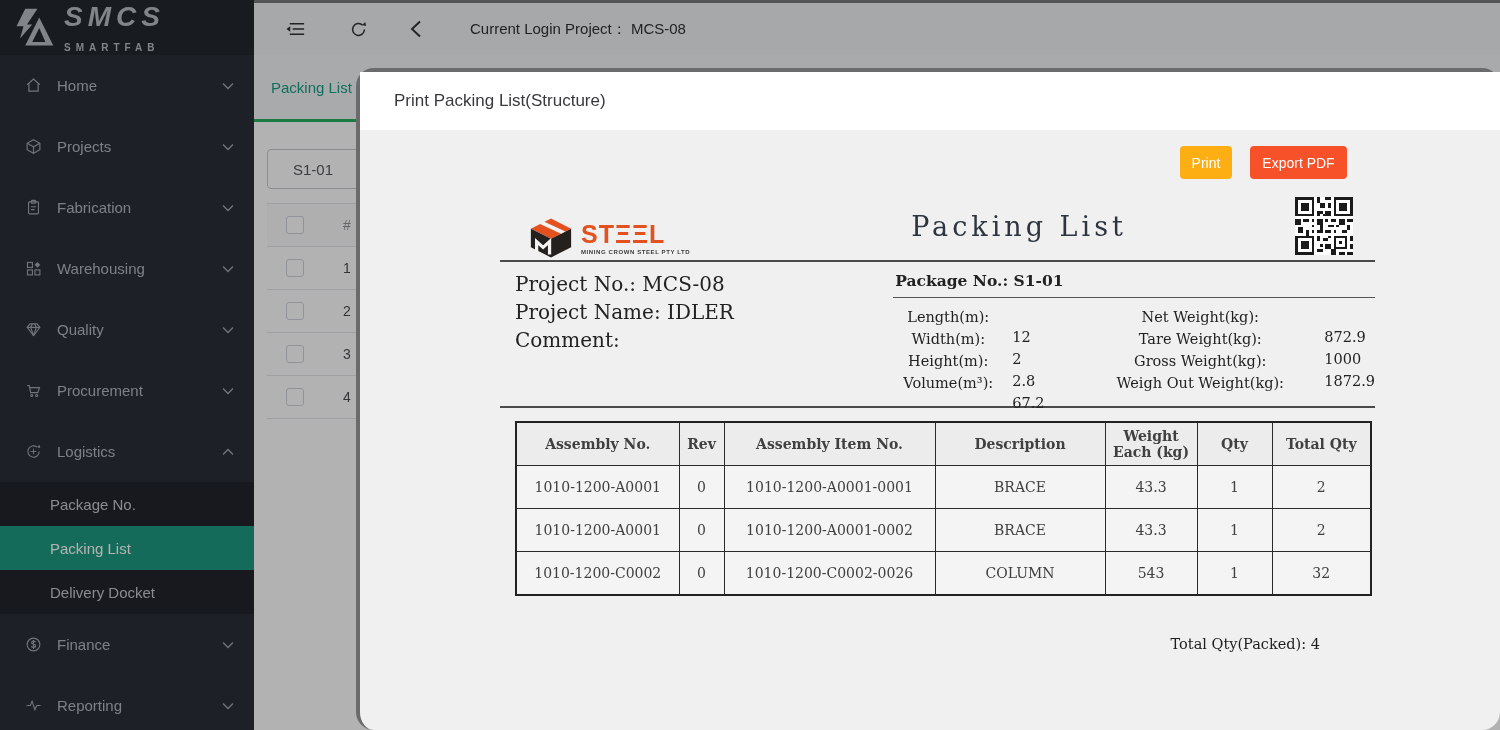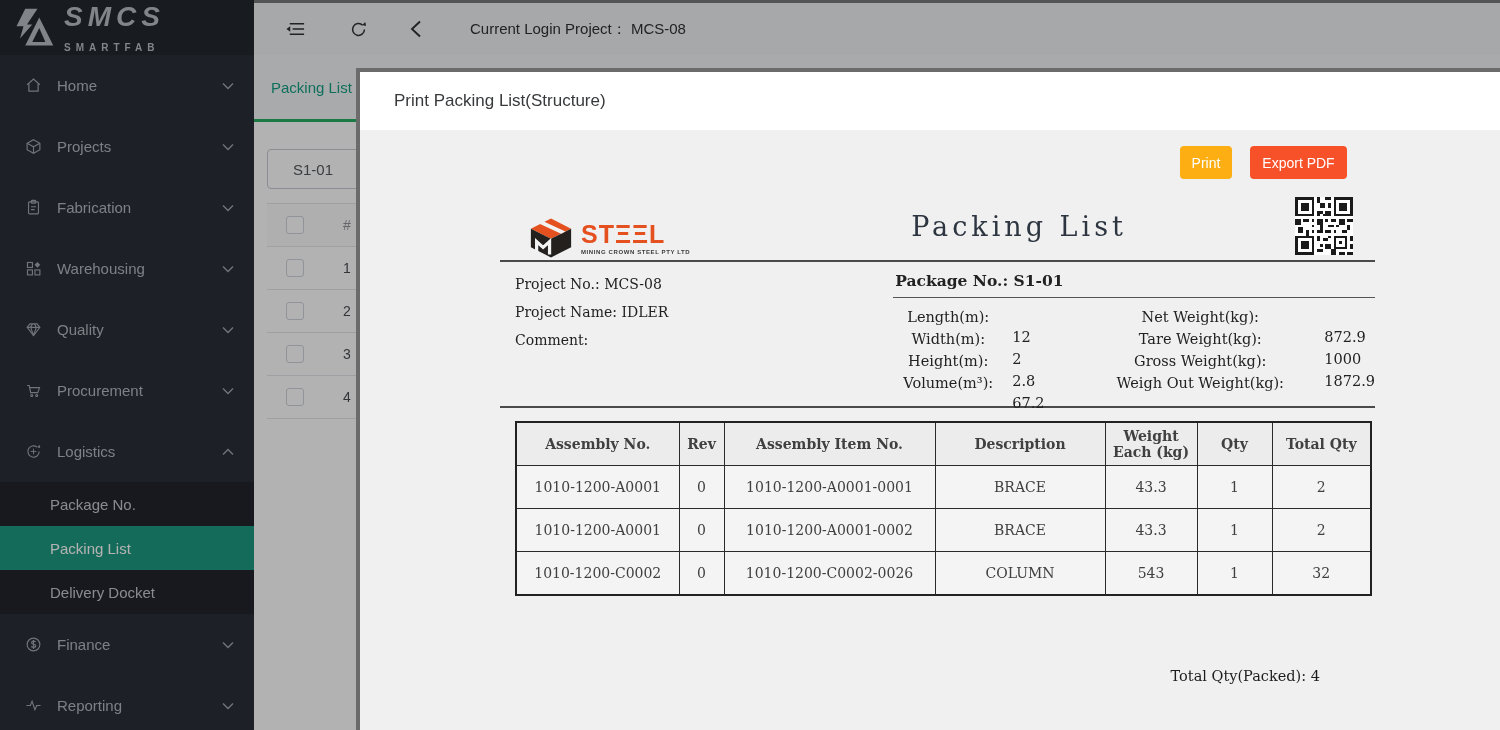--- a/index.html
+++ b/index.html
@@ -38,60 +38,60 @@
   .bg-check-cell{width:56px;display:flex;justify-content:center;}
   .checkbox{width:16px;height:16px;border:1px solid #cfd3da;border-radius:3px;background:#fff;}
   .bg-num{padding-left:20px;font-size:14px;color:#4a4d52;}
   .bg-row.hdr .bg-num{color:#909399;}
 
   
   .overlay{position:absolute;inset:0;background:rgba(0,0,0,0.30);z-index:40;}
 
   
   .modal{position:absolute;left:356px;top:68px;width:1140px;height:658px;z-index:50;
-         border-top:4px solid #6b6b6b;border-left:4px solid #6b6b6b;background:#f0f0f0;}
+         border-top:4px solid #6b6b6b;border-left:4px solid #6b6b6b;background:#f0f0f0;border-radius:18px;}
   .modal-header{height:58px;background:#fff;display:flex;align-items:center;padding-left:34px;
                 font-size:17px;color:#37393b;}
   .modal-body{height:600px;position:relative;}
   .btn-row{display:flex;justify-content:flex-end;gap:18px;padding:16px 153px 0 0;}
   .btn{height:33px;border:none;border-radius:4px;color:#fff;font-size:14px;cursor:pointer;
        display:flex;align-items:center;justify-content:center;font-family:"Liberation Sans",sans-serif;}
   .btn.print{width:52px;background:#fcae13;}
   .btn.export{width:97px;background:#f7512a;}
 
   
   .doc{margin:16px 0 0 140px;width:875px;font-family:"DejaVu Serif","Liberation Serif",serif;color:#222;}
   .doc-header{display:flex;align-items:center;height:62px;border-bottom:2px solid #4a4a4a;padding-bottom:3px;}
   .doc-logo{width:215px;display:flex;align-items:center;gap:7px;padding-left:28px;margin-top:24px;}
   .mcs-text{display:flex;flex-direction:column;line-height:1;}
   .mcs-steel{font-family:"Liberation Sans",sans-serif;font-weight:bold;font-size:25px;color:#e4511f;letter-spacing:1px;}
   .mcs-sub{font-family:"Liberation Sans",sans-serif;font-weight:bold;font-size:6px;letter-spacing:0.6px;color:#3a3a3a;margin-top:2px;}
   .doc-title{flex:1;text-align:center;font-size:27px;letter-spacing:4px;color:#2c3540;}
   .qr{width:58px;height:58px;margin-right:22px;}
 
   .info{display:flex;border-bottom:2px solid #4a4a4a;padding:8px 0 12px;}
-  .info-left{width:470px;padding-left:15px;font-size:14px;box-sizing:border-box;}
+  .info-left{width:470px;padding-left:15px;font-size:20px;box-sizing:border-box;}
   .info-left .irow{height:28px;line-height:28px;}
   .info-right{flex:1;}
   .pkg-line{font-weight:bold;font-size:15.5px;border-bottom:1px solid #555;padding:1px 0 7px 2px;}
   .metrics{display:flex;margin-top:8px;}
   .mrow{height:22px;display:flex;align-items:center;font-size:14.5px;}
   .mlabel{display:inline-block;text-align:center;}
   .dims .mlabel{width:110px;}
   .wts .mlabel{width:230px;}
   .mval{margin-left:9px;margin-top:40px;}
   .dims{width:192px;}
   .wts{flex:1;}
 
   table.doc-table{margin:13px 0 0 15px;border-collapse:collapse;width:855px;font-size:14px;color:#404040;
                   border:2px solid #222;table-layout:fixed;}
   .doc-table th,.doc-table td{border:1px solid #2b2b2b;text-align:center;padding:2px 3px;}
   .doc-table th{height:38px;background:#ececec;font-weight:bold;}
   .doc-table td{height:38px;background:#f4f4f4;}
-  .total-line{margin-top:72px;text-align:right;padding-right:55px;font-size:14.5px;color:#1d1d1d;}
+  .total-line{margin-top:40px;text-align:right;padding-right:55px;font-size:14.5px;color:#1d1d1d;}
 </style>
 </head>
 <body>
 
 <div class="screen">
 
   <aside class="sidebar">
     <div class="logo">
       <svg width="42" height="40" viewBox="0 0 48 44">
         <path d="M14 0 L28 0 L16 18 L22 18 L8 34 L12 20 L4 20 Z" fill="#b9bdc3"></path>

